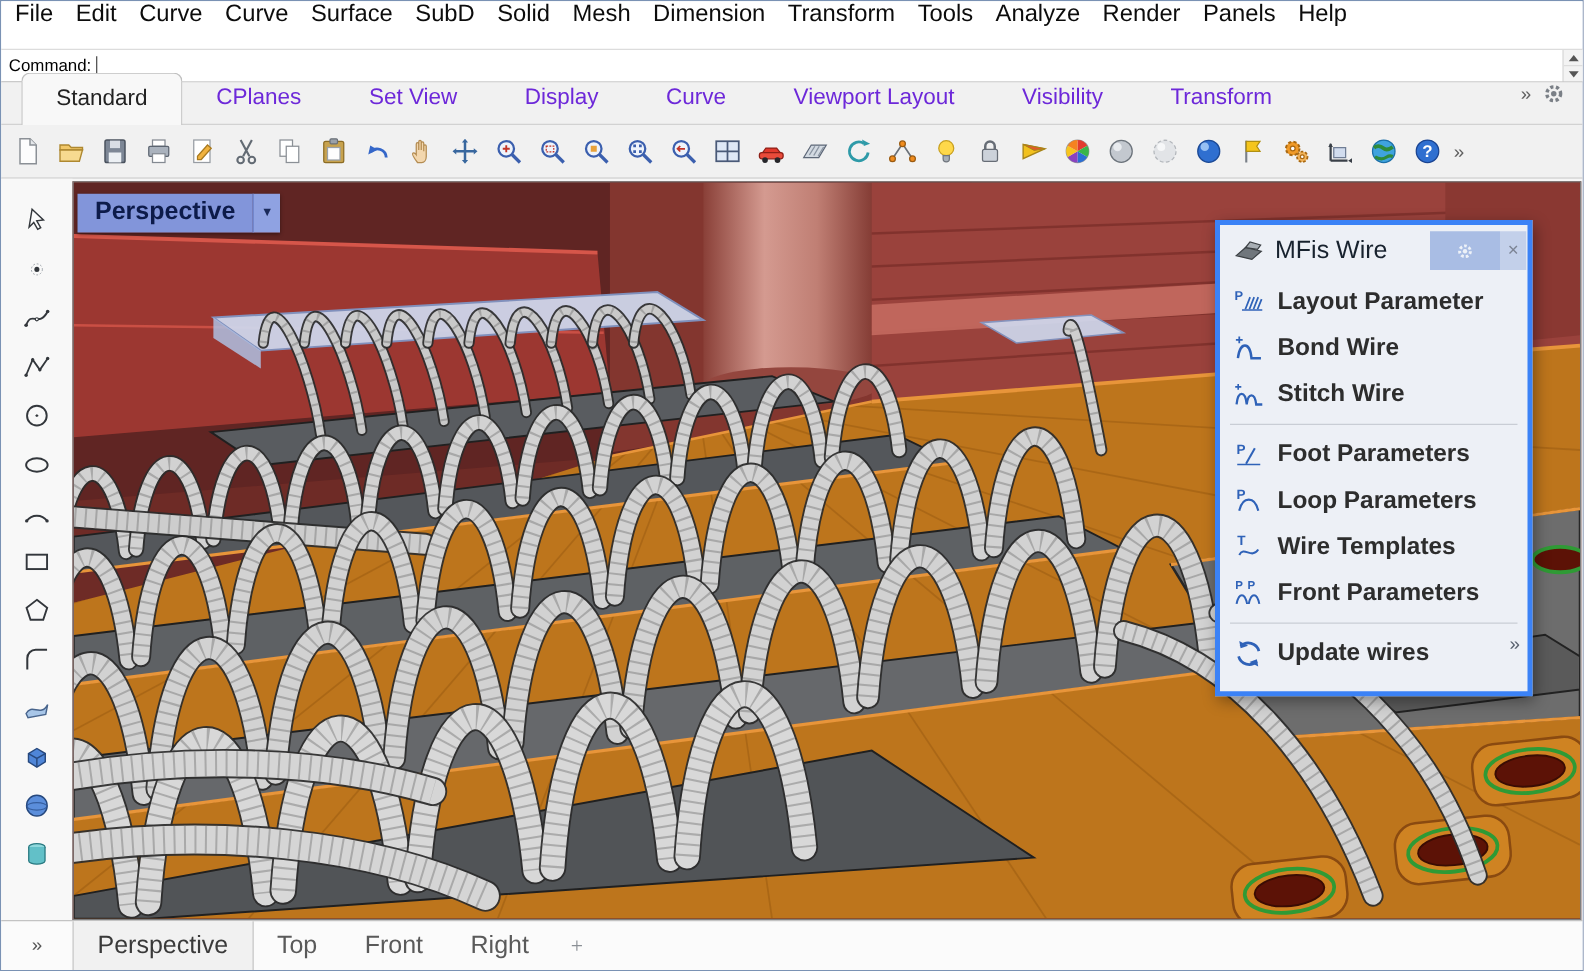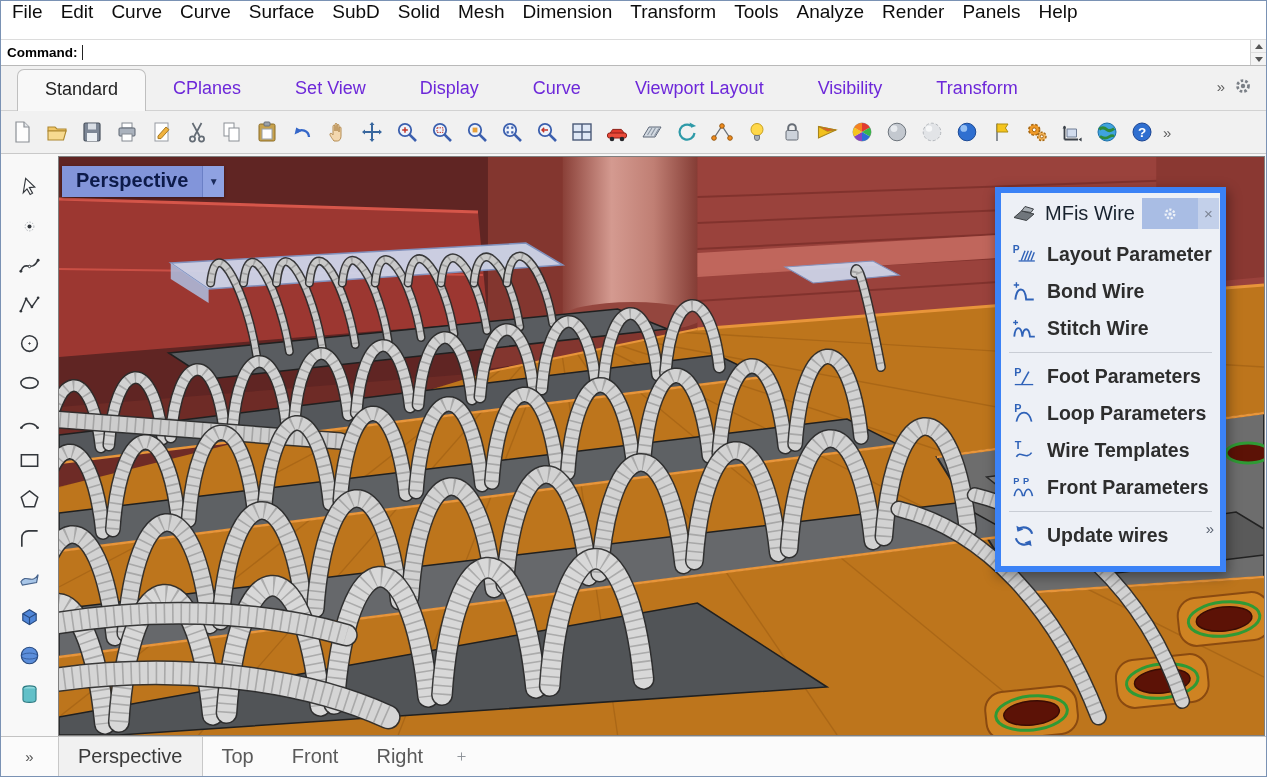--- a/index.html
+++ b/index.html
@@ -22,31 +22,31 @@
     padding-left:2px; background:#fff;
     font-size:19px; color:#0c0c0c;
   }
   .menu-item { padding:0 9px; cursor:default; white-space:nowrap; }
   
   .command-bar {
     height:27px; flex:0 0 auto; background:#fff;
     border-top:1px solid #dcdcdc; border-bottom:1px solid #b9b9b9;
     display:flex; align-items:center;
   }
-  .command-label { font-weight:bold; font-size:13.5px; color:#000; padding-left:6px; white-space:nowrap;text-align:center; }
+  .command-label { font-weight:normal; font-size:13.5px; color:#000; padding-left:6px; white-space:nowrap;text-align:center; }
   .command-caret { width:1px; height:15px; background:#222; margin-left:4px; }
   .command-input { flex:1; border:none; outline:none; font:13px "Liberation Sans",sans-serif; height:100%; }
   .command-spinner { width:16px; height:100%; display:flex; flex-direction:column; border-left:1px solid #cfcfcf; }
   .spin-btn { flex:1; display:flex; align-items:center; justify-content:center; background:#f3f3f3; }
   .spin-btn + .spin-btn { border-top:1px solid #ddd; }
   .tri-up { width:0; height:0; border-left:4px solid transparent; border-right:4px solid transparent; border-bottom:5px solid #555; }
   .tri-down { width:0; height:0; border-left:4px solid transparent; border-right:4px solid transparent; border-top:5px solid #555; }
   
   .ribbon-tabs {
-    height:45px; flex:0 0 auto; background:#f1f1f1;
+    height:34px; flex:0 0 auto; background:#f1f1f1;
     display:flex; align-items:flex-end; padding:0 12px 0 16px;
     border-bottom:1px solid #d2d2d2;
   }
   .ribbon-tab { font-size:18px; color:#6d28d9; padding:9px 27px 11px; white-space:nowrap; cursor:default; }
   .ribbon-tab.active {
     background:#f8f8f8; border:1px solid #bfbfbf; border-bottom:none;
     border-radius:7px 7px 0 0; margin-bottom:-1px; color:#222;
   }
   .ribbon-right { margin-left:auto; display:flex; align-items:center; gap:7px; padding-bottom:13px; }
   .overflow-mark { color:#5f5f5f; font-size:15px; }
@@ -76,22 +76,22 @@
   
   .vp-label { position:absolute; top:9px; left:3px; display:flex; z-index:10; box-shadow:0 1px 3px rgba(0,0,0,.45); }
   .vp-label-text { background:#8295da; color:#0d1b4a; font-size:20px; font-weight:bold; padding:3px 14px 5px; }
   .vp-label-caret {
     background:#8fa2e2; border-left:1px solid #6a7fc6; width:22px;
     display:flex; align-items:center; justify-content:center;
     color:#1a2a5a; font-size:10px;
   }
   
   .mfis-panel {
-    position:absolute; top:30px; right:38px; width:231px;
-    background:#edf0f6; border:6px solid #3b82f6;
+    position:absolute; top:30px; right:38px; width:254px;
+    background:#edf0f6; border:4px solid #3b82f6;
     box-shadow:2px 4px 12px rgba(0,0,0,.4); z-index:20;
     padding-bottom:12px;
   }
   .mfis-title { height:41px; display:flex; align-items:center; padding-left:11px; gap:9px; position:relative; }
   .mfis-title svg.t-icon { width:24px; height:24px; }
   .mfis-title-text { font-size:20px; color:#18222e; }
   .mfis-gearbox {
     position:absolute; right:22px; top:5px; width:56px; height:31px;
     background:#a9bde4; display:flex; align-items:center; justify-content:center;
   }

